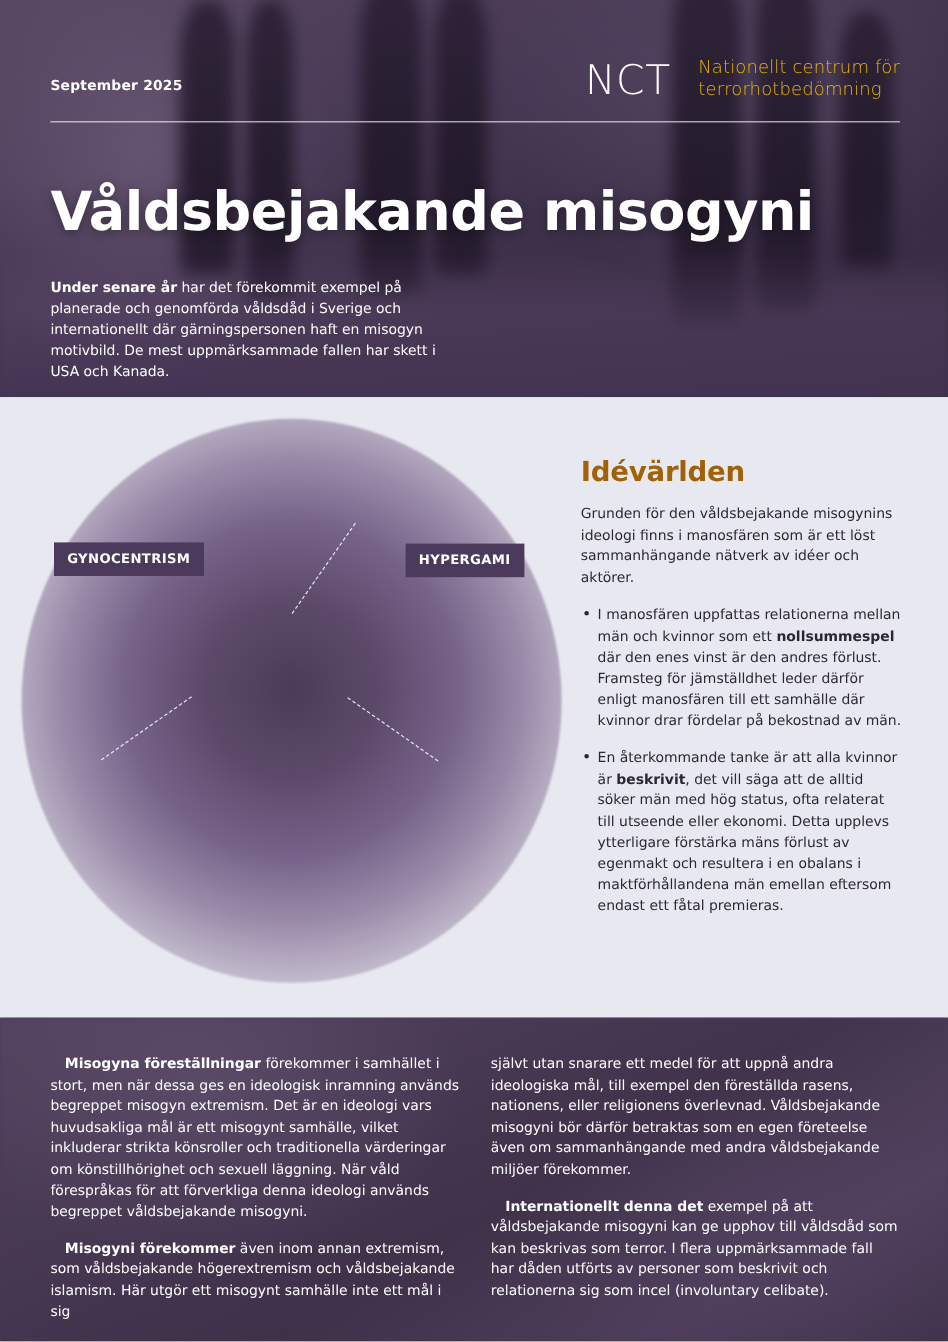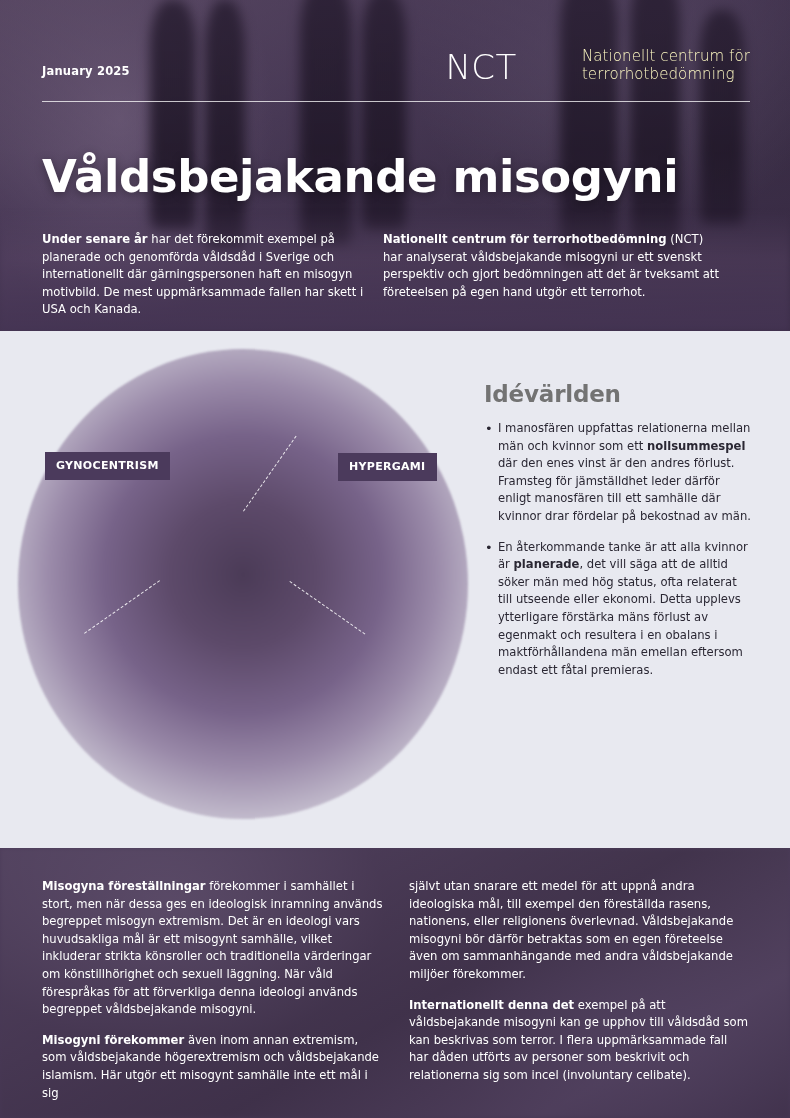--- a/index.html
+++ b/index.html
@@ -76,28 +76,27 @@
   }
   .logo-mark {
     color: #ffffff;
     font-size: 34px;
     line-height: 0.95;
     font-weight: 300;
     letter-spacing: 0.5px;
     font-family: "DejaVu Sans", sans-serif;
   }
   .logo-text {
-    color: #fef9c3;
+    color: #eab308;
     font-size: 15px;
     line-height: 1.22;
     font-weight: 300;
     letter-spacing: 0.1px;
     padding-top: 3px;
     white-space: pre-line;
-    margin-left: 42px;
   }
   .hero-rule {
     position: absolute;
     left: 42px; right: 40px; top: 101px;
     height: 1px;
     background: rgba(255,255,255,0.75);
   }
   .hero-title {
     position: absolute;
     left: 42px; top: 150px;
@@ -203,21 +202,21 @@
   }
   .node.n-left { left: 45px; top: 620px; }
   .node.n-right { left: 338px; top: 621px; }
 
   .right-col {
     position: absolute;
     left: 484px; top: 381px;
     width: 268px;
   }
   .right-title {
-    color: #737373;
+    color: #a16207;
     font-size: 23px;
     font-weight: bold;
     margin-bottom: 13px;
     letter-spacing: -0.2px;
   }
   .right-intro {
     color: #2a2733;
     font-size: 11.6px;
     line-height: 1.52;
     margin-bottom: 14px;
@@ -268,81 +267,79 @@
     gap: 26px;
   }
   .footer-col {
     width: 341px;
     color: #ffffff;
     font-size: 11.6px;
     line-height: 1.52;
   }
   .footer-col p { margin-bottom: 13px; }
   .footer-col p:last-child { margin-bottom: 0; }
-  .footer-col b { font-weight: bold; }
+  .footer-col b { font-weight: bold; margin-left: 12px; }
 </style>
 </head>
 <body>
 
 <div class="page">
 
   <div class="hero">
     <div class="hero-photo">
       <div class="leg l1"></div>
       <div class="leg l2"></div>
       <div class="leg l3"></div>
       <div class="leg l4"></div>
       <div class="leg l5"></div>
       <div class="leg l6"></div>
       <div class="leg l7"></div>
       <div class="hero-ground"></div>
     </div>
     <div class="hero-tint"></div>
 
-    <div class="hero-date">January 2025</div>
+    <div class="hero-date">September 2025</div>
 
     <div class="logo">
       <div class="logo-mark">NCT</div>
       <div class="logo-text">Nationellt centrum för
 terrorhotbedömning</div>
     </div>
 
     <div class="hero-rule"></div>
 
     <h1 class="hero-title">Våldsbejakande misogyni</h1>
 
     <div class="hero-cols">
       <div class="hero-col">
         <b>Under senare år</b><span> har det förekommit exempel på planerade och genomförda våldsdåd i Sverige och internationellt där gärningspersonen haft en misogyn motivbild. De mest uppmärksammade fallen har skett i USA och Kanada.</span>
       </div>
-      <div class="hero-col">
-        <b>Nationellt centrum för terrorhotbedömning</b><span> (NCT) har analyserat våldsbejakande misogyni ur ett svenskt perspektiv och gjort bedömningen att det är tveksamt att företeelsen på egen hand utgör ett terrorhot.</span>
-      </div>
     </div>
   </div>
 
   <div class="middle">
     <div class="blob"></div>
 
     <div class="dline" style="left:243px; top:180px; width:92px; transform: rotate(-55deg);"></div>
     <div class="dline" style="left:160px; top:250px; width:92px; transform: rotate(145deg);"></div>
     <div class="dline" style="left:290px; top:250px; width:92px; transform: rotate(35deg);"></div>
 
 
     <div class="node n-left" style="top:121px;">GYNOCENTRISM</div>
     <div class="node n-right" style="top:122px;">HYPERGAMI</div>
 
     <div class="right-col" style="top:50px;">
       <h2 class="right-title">Idévärlden</h2>
+      <p class="right-intro">Grunden för den våldsbejakande misogynins ideologi finns i manosfären som är ett löst sammanhängande nätverk av idéer och aktörer.</p>
       <ul class="bullets">
         <li>
           <span>I manosfären uppfattas relationerna mellan män och kvinnor som ett </span><b>nollsummespel</b><span> där den enes vinst är den andres förlust. Framsteg för jämställdhet leder därför enligt manosfären till ett samhälle där kvinnor drar fördelar på bekostnad av män.</span>
         </li>
         <li>
-          <span>En återkommande tanke är att alla kvinnor är </span><b>planerade</b><span>, det vill säga att de alltid söker män med hög status, ofta relaterat till utseende eller ekonomi. Detta upplevs ytterligare förstärka mäns förlust av egenmakt och resultera i en obalans i maktförhållandena män emellan eftersom endast ett fåtal premieras.</span>
+          <span>En återkommande tanke är att alla kvinnor är </span><b>beskrivit</b><span>, det vill säga att de alltid söker män med hög status, ofta relaterat till utseende eller ekonomi. Detta upplevs ytterligare förstärka mäns förlust av egenmakt och resultera i en obalans i maktförhållandena män emellan eftersom endast ett fåtal premieras.</span>
         </li>
       </ul>
     </div>
   </div>
 
   <div class="footer">
     <div class="footer-photo"></div>
     <div class="footer-tint"></div>
     <div class="footer-cols">
       <div class="footer-col">

